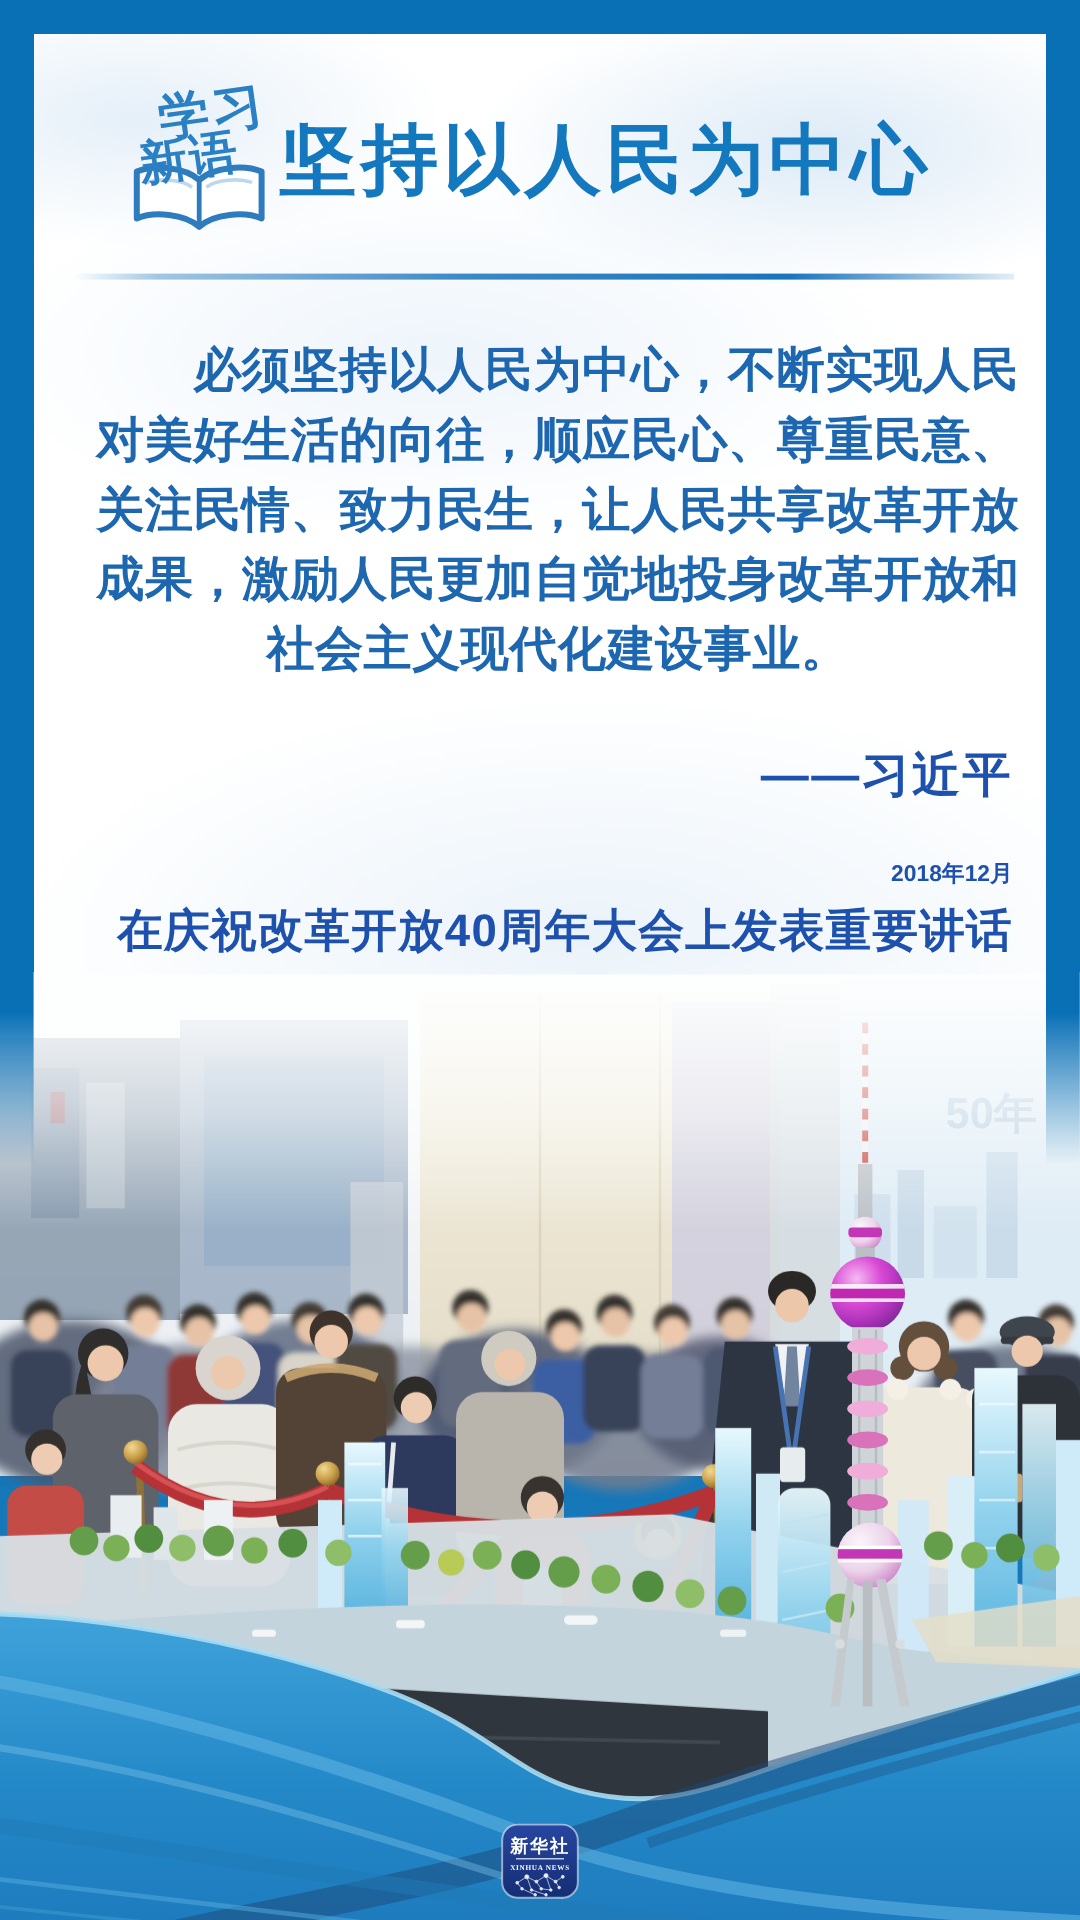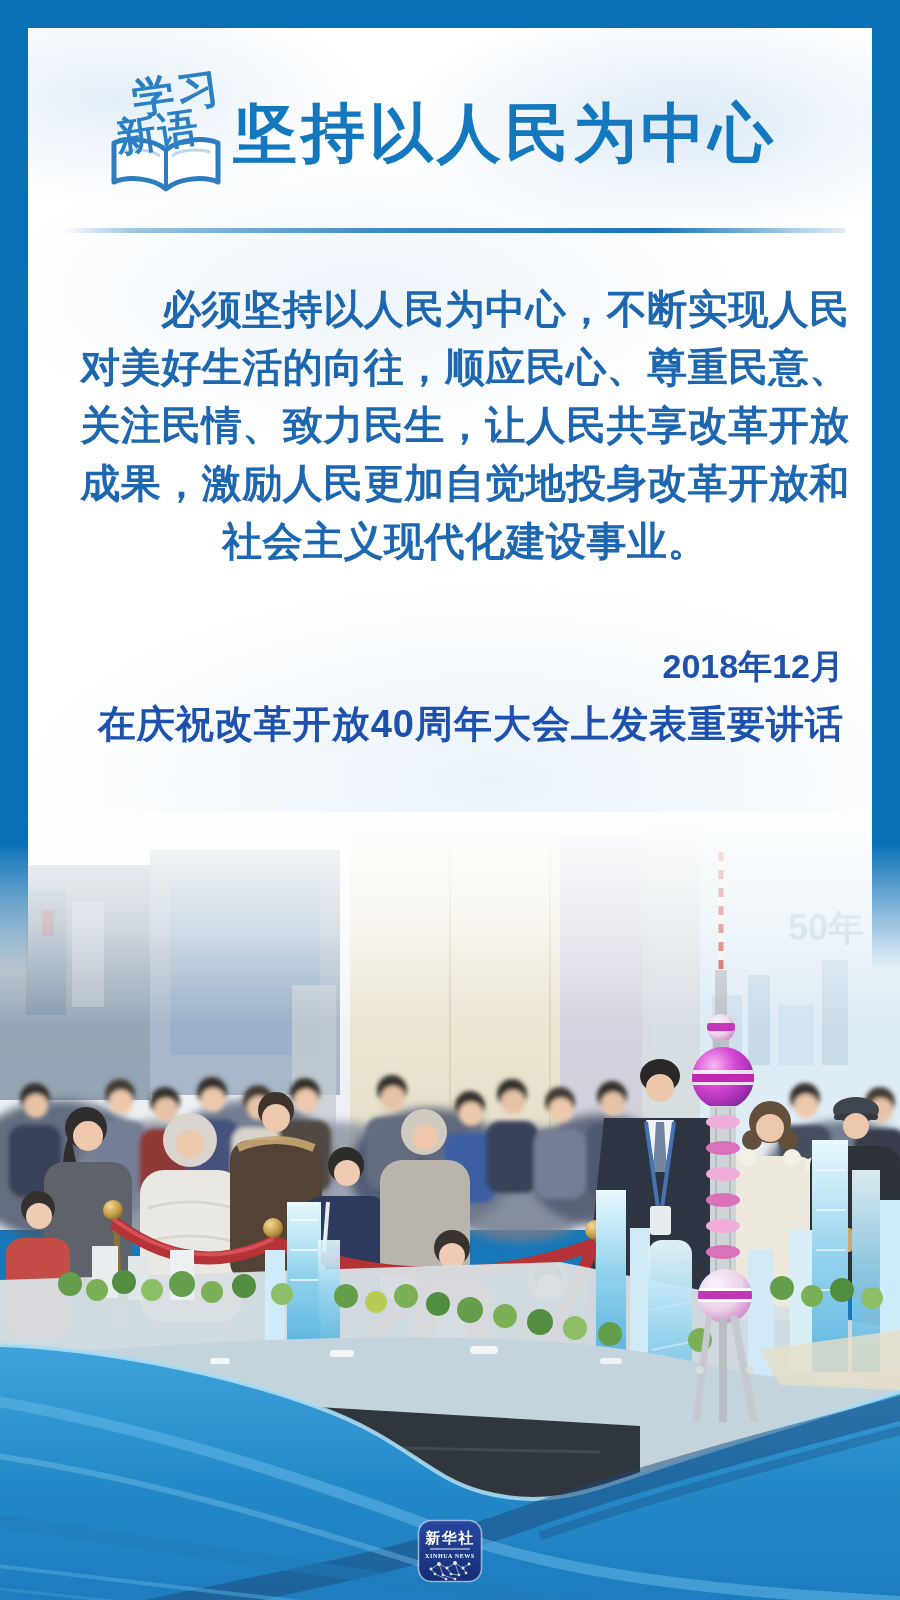--- a/index.html
+++ b/index.html
@@ -32,21 +32,21 @@
     transform:rotate(-8deg);letter-spacing:2px;line-height:1;}
   .title{position:absolute;left:199px;top:64px;margin:6px;font-size:64px;font-weight:900;
     color:#1478bf;letter-spacing:4px;line-height:1.1;}
   .divider{position:absolute;left:34px;top:200px;width:783px;height:5px;
     background:linear-gradient(90deg,rgba(26,116,186,0) 0%,rgba(26,116,186,.4) 9%,
       rgba(26,116,186,.85) 42%,#1a74ba 76%,rgba(26,116,186,.12) 100%);}
   .quote{position:absolute;left:48px;top:252px;width:778px;font-size:40px;line-height:58px;
     font-weight:700;color:#1d66b0;letter-spacing:.5px;white-space:pre-line;text-align:center;}
   .attrib{position:absolute;right:28px;top:590px;text-align:right;color:#1e51ad;}
   .attrib .author{font-size:40px;font-weight:700;letter-spacing:2px;}
-  .attrib .date{margin-top:26px;font-size:34px;font-weight:700;}
+  .attrib .date{margin-top:42px;font-size:19px;font-weight:700;}
   .attrib .occasion{margin-top:9px;font-size:38px;font-weight:700;letter-spacing:1px;}
   
   svg.photo{position:absolute;left:0;top:810px;z-index:1;}
   svg.wave{position:absolute;left:0;top:1280px;z-index:7;}
   svg.agency{position:absolute;left:417px;top:1519px;z-index:8;}
 </style>
 </head>
 <body>
 
 <div class="poster">
@@ -68,20 +68,21 @@
 
     <div class="divider"></div>
 
     <div class="quote">　　必须坚持以人民为中心，不断实现人民
 对美好生活的向往，顺应民心、尊重民意、
 关注民情、致力民生，让人民共享改革开放
 成果，激励人民更加自觉地投身改革开放和
 社会主义现代化建设事业。</div>
 
     <div class="attrib">
+      <div class="author">——习近平</div>
       <div class="date">2018年12月</div>
       <div class="occasion">在庆祝改革开放40周年大会上发表重要讲话</div>
     </div>
   </div>
 
   <svg class="photo" width="900" height="790" viewBox="0 0 900 790">
     <defs>
       <linearGradient id="wallG" x1="0" y1="0" x2="0" y2="1">
         <stop offset="0" stop-color="#ffffff"></stop>
           <stop offset="1" stop-color="#e7ecf1"></stop>

